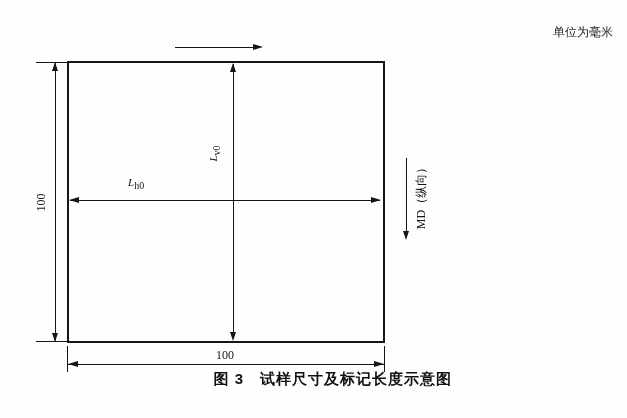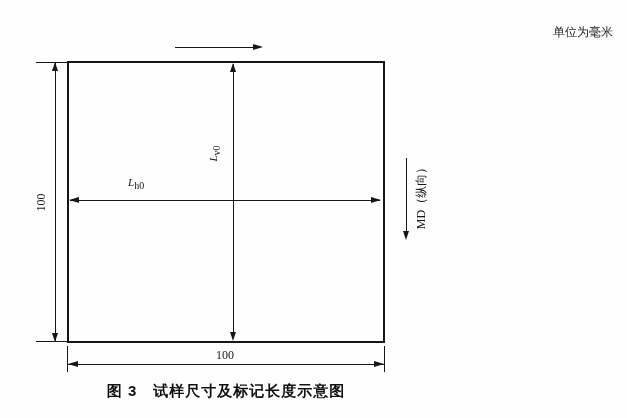--- a/index.html
+++ b/index.html
@@ -56,15 +56,15 @@
   <div class="line vline" style="left:384px;top:346px;height:26px;"></div>
   <div class="line hline" style="left:68px;top:364px;width:317px;"></div>
   <div class="arr arr-left" style="left:68px;top:361px;"></div>
   <div class="arr arr-right" style="left:374px;top:361px;"></div>
   <div class="lbl" style="left:195px;top:349px;width:60px;text-align:center;">100</div>
 
   <div class="line vline" style="left:406px;top:158px;height:74px;"></div>
   <div class="arr arr-down" style="left:403px;top:231px;"></div>
   <div class="lbl rot" style="left:380px;top:188px;width:84px;height:15px;">MD（纵向）</div>
 
-  <div class="caption" style="left:0px;top:382px;width:452px;text-align:center;">图 3　试样尺寸及标记长度示意图</div>
+  <div class="caption" style="left:0px;top:370px;width:452px;text-align:right;">图 3　试样尺寸及标记长度示意图</div>
 
 </div>
 
 </body></html>

